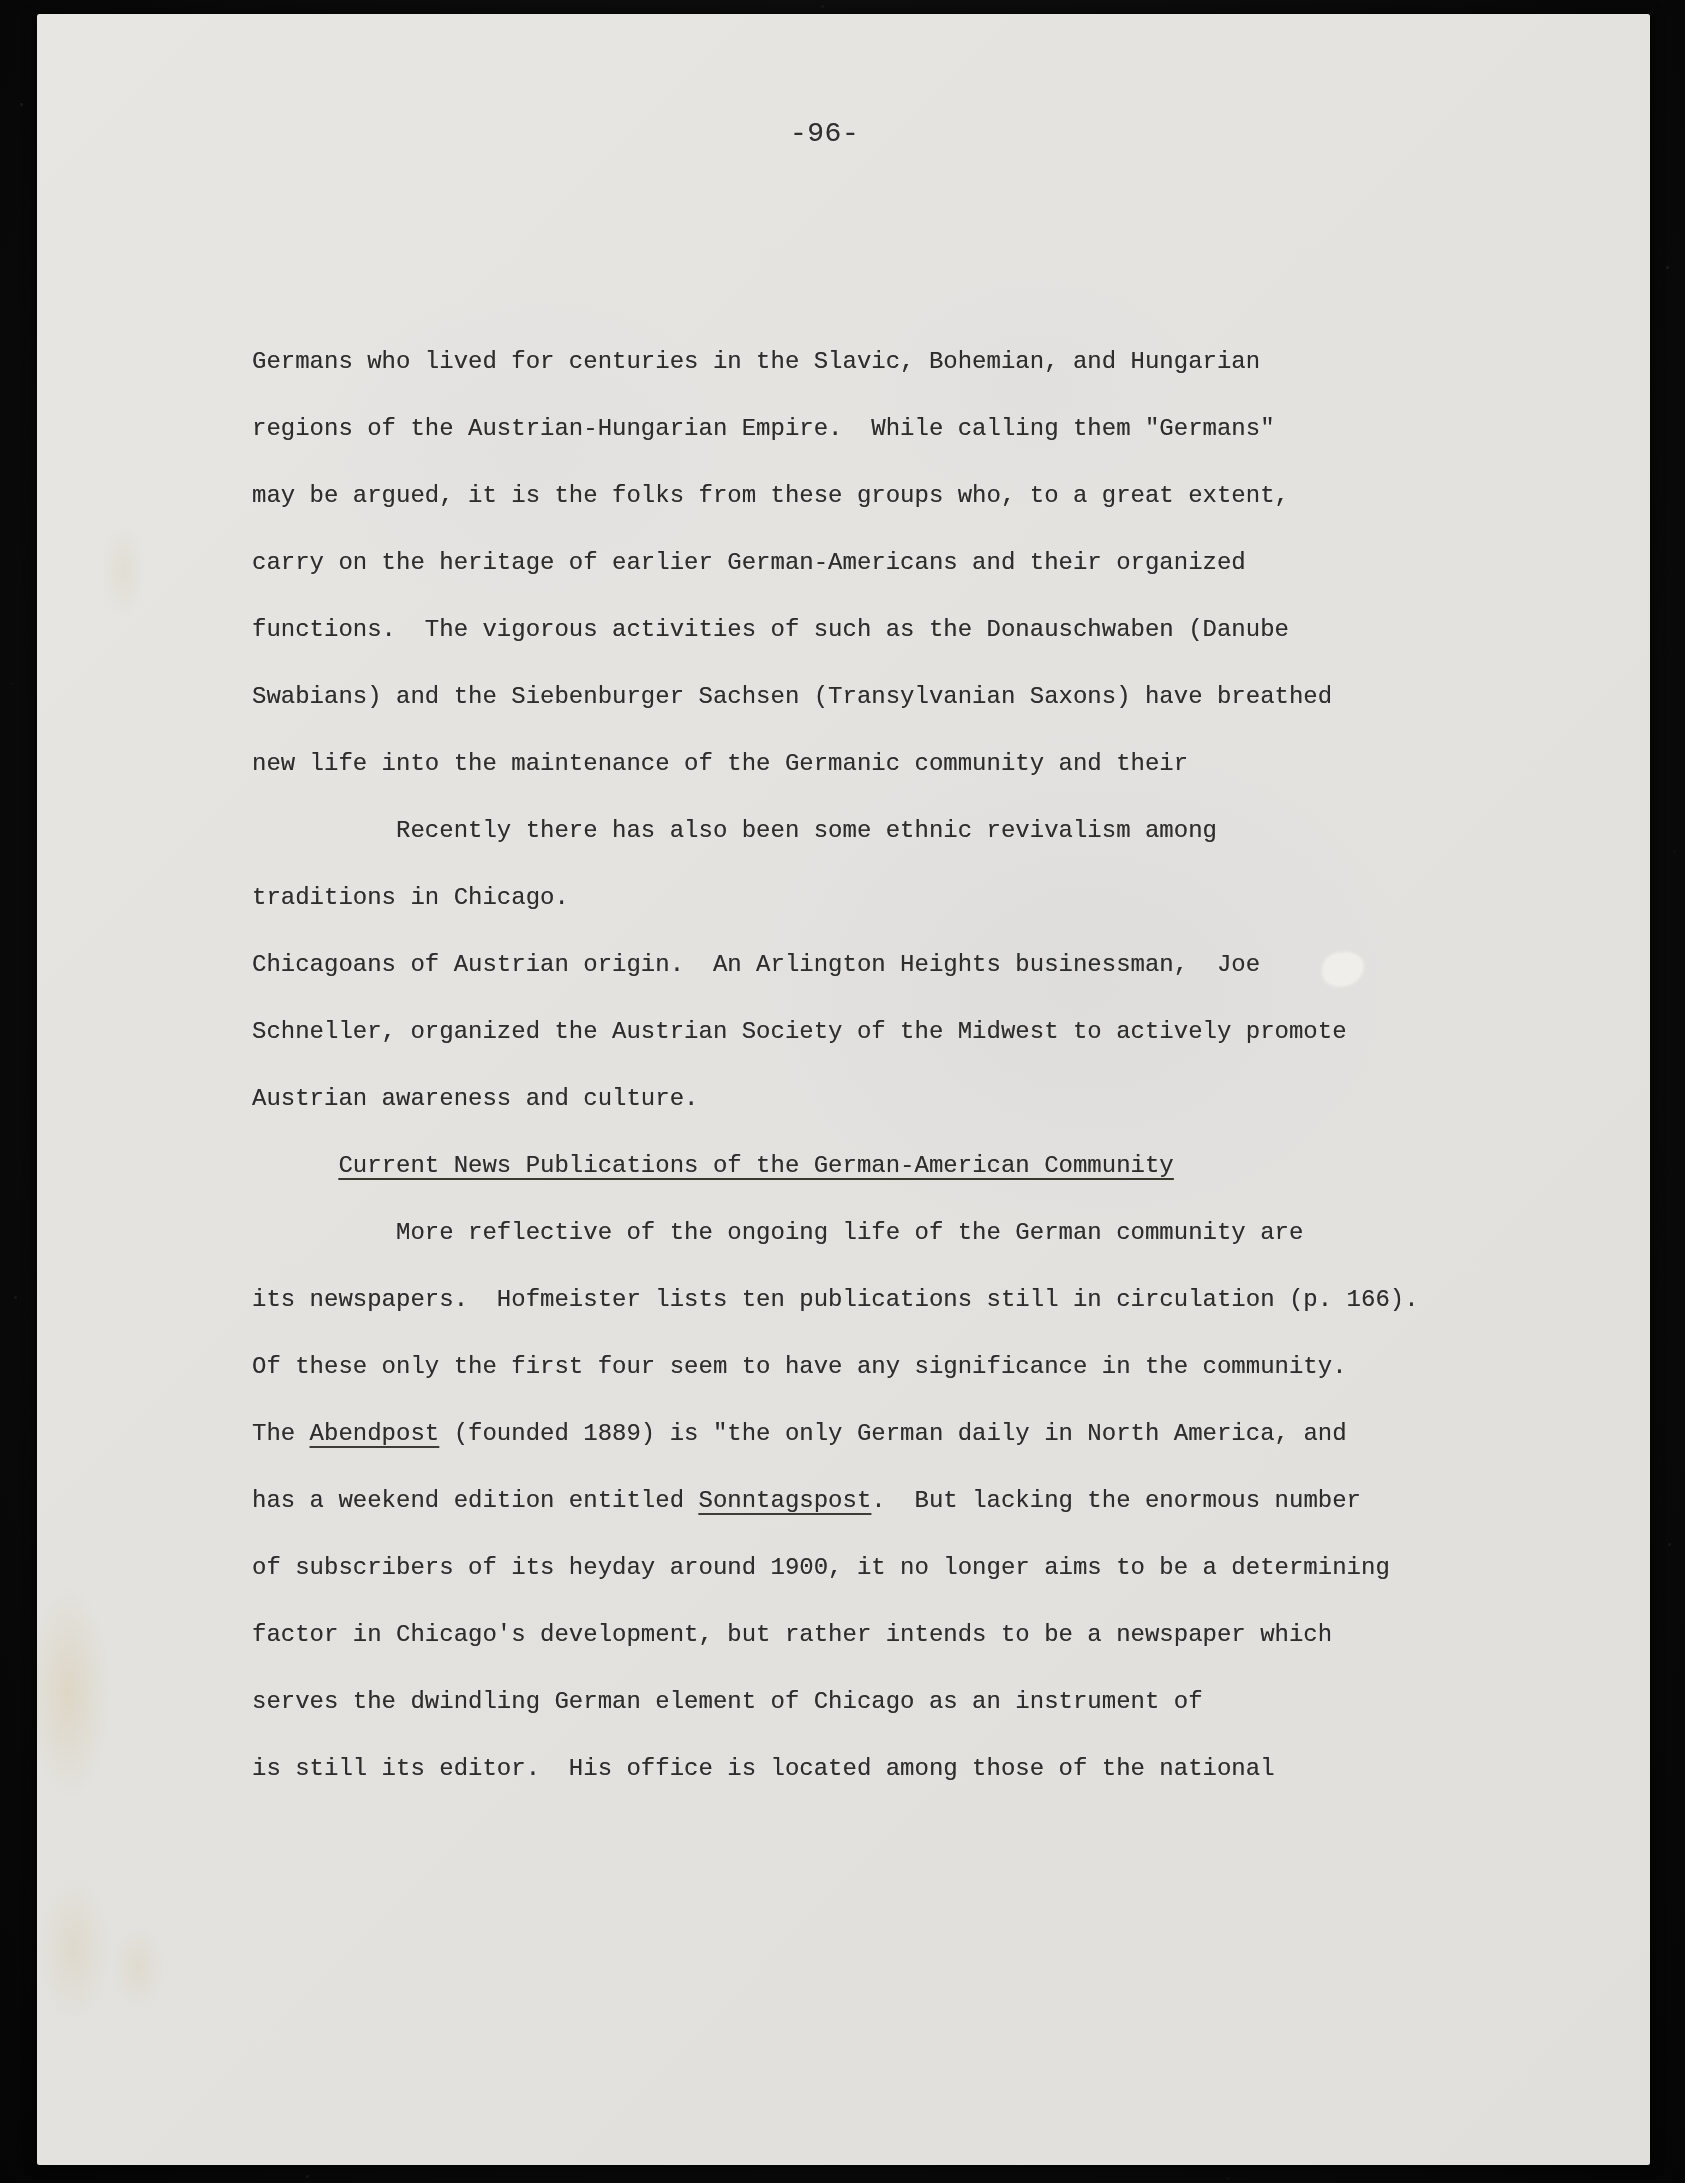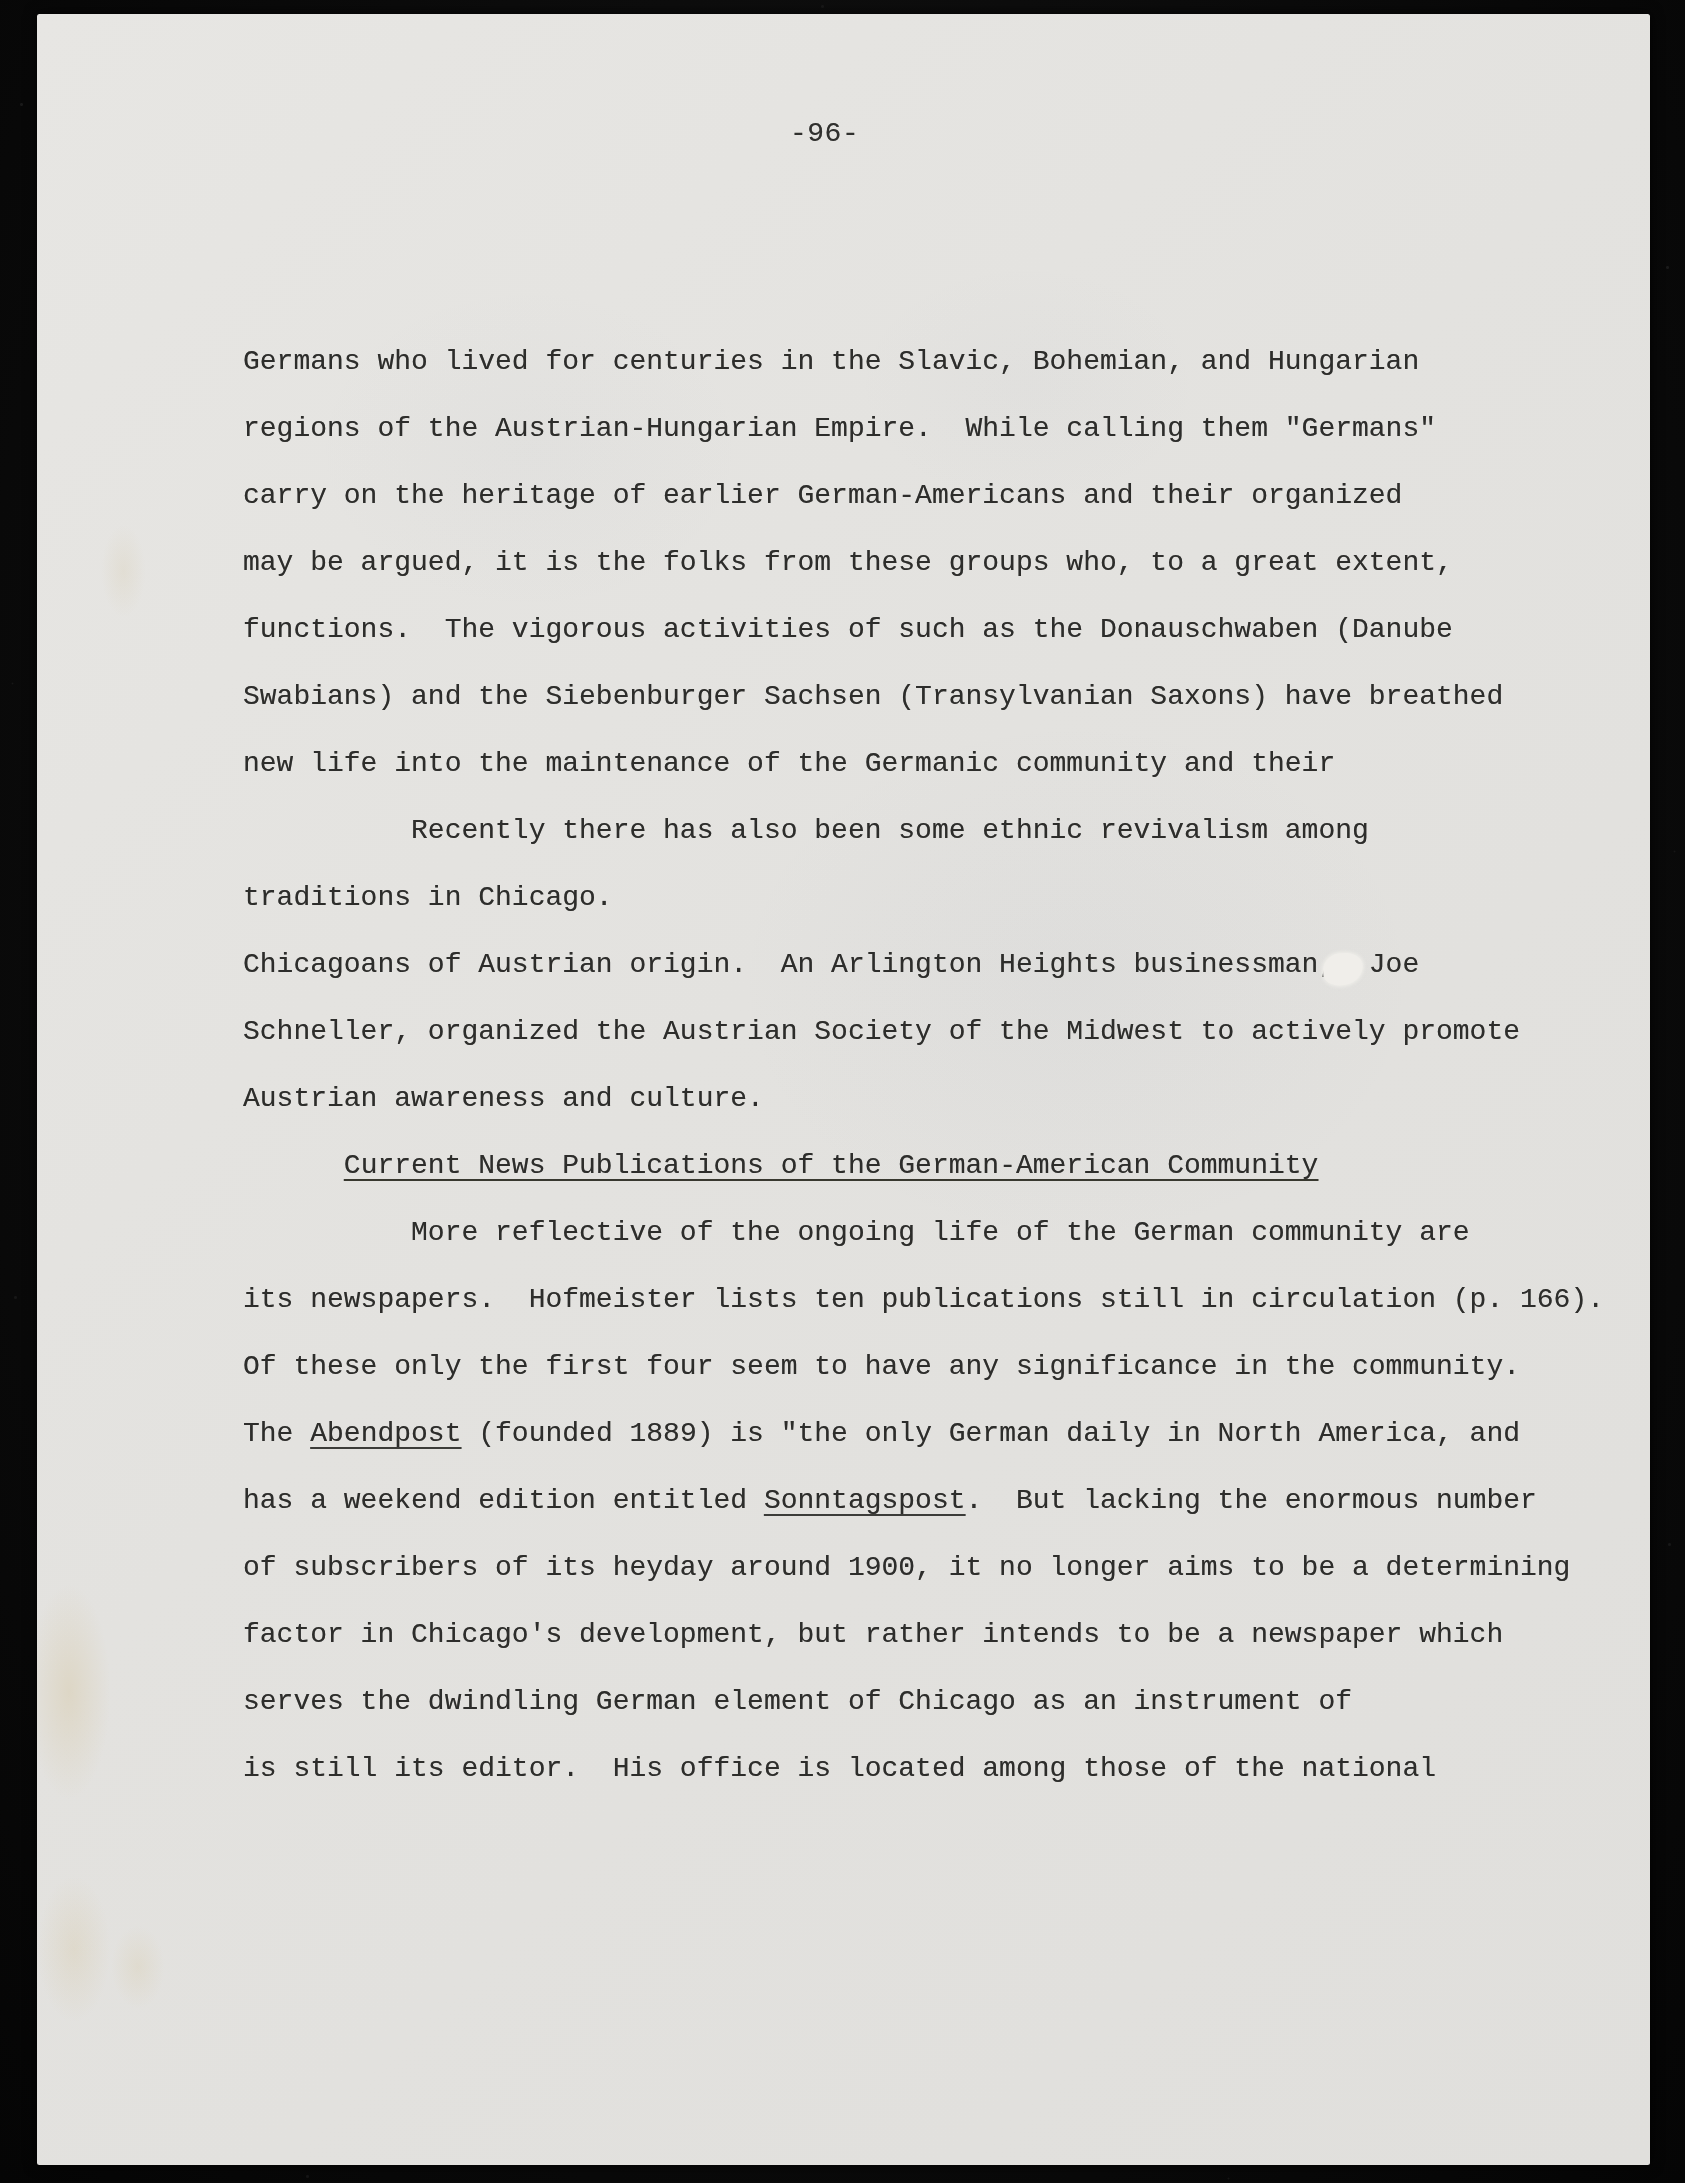--- a/index.html
+++ b/index.html
@@ -73,25 +73,25 @@
     top: 102px;
     font-size: 28px;
     line-height: 35px;
     color: #30302e;
     letter-spacing: 0.5px;
     white-space: pre;
     text-shadow: 0 0 0.5px rgba(48,48,46,0.45);
   }
   .doc-body {
     position: absolute;
-    left: 206px;
+    left: 215px;
     top: 314px;
     width: 1366px;
     color: #2d2d2b;
-    font-size: 28px;
+    font-size: 24px;
     text-shadow: 0 0 0.5px rgba(45,45,43,0.45);
   }
   .tline {
     white-space: pre;
     height: 67px;
     line-height: 67px;
   }
   .u {
     text-decoration: underline;
     text-decoration-thickness: 1.5px;
@@ -129,22 +129,22 @@
     <div class="stain stain-a"></div>
     <div class="stain stain-b"></div>
     <div class="stain stain-c"></div>
     <div class="stain stain-d"></div>
 
     <div class="page-number">-96-</div>
 
     <div class="doc-body">
         <div class="tline"><span>Germans who lived for centuries in the Slavic, Bohemian, and Hungarian</span></div>
         <div class="tline"><span>regions of the Austrian-Hungarian Empire.  While calling them "Germans"</span></div>
+        <div class="tline"><span>may be argued, it is the folks from these groups who, to a great extent,</span></div>
         <div class="tline"><span>carry on the heritage of earlier German-Americans and their organized</span></div>
-        <div class="tline"><span>may be argued, it is the folks from these groups who, to a great extent,</span></div>
         <div class="tline"><span>functions.  The vigorous activities of such as the Donauschwaben (Danube</span></div>
         <div class="tline"><span>Swabians) and the Siebenburger Sachsen (Transylvanian Saxons) have breathed</span></div>
         <div class="tline"><span>new life into the maintenance of the Germanic community and their</span></div>
         <div class="tline"><span>          Recently there has also been some ethnic revivalism among</span></div>
         <div class="tline"><span>traditions in Chicago.</span></div>
         <div class="tline"><span>Chicagoans of Austrian origin.  An Arlington Heights businessman,  Joe</span></div>
         <div class="tline"><span>Schneller, organized the Austrian Society of the Midwest to actively promote</span></div>
         <div class="tline"><span>Austrian awareness and culture.</span></div>
         <div class="tline heading"><span>      </span><span class="u">Current News Publications of the German-American Community</span></div>
         <div class="tline"><span>          More reflective of the ongoing life of the German community are</span></div>

